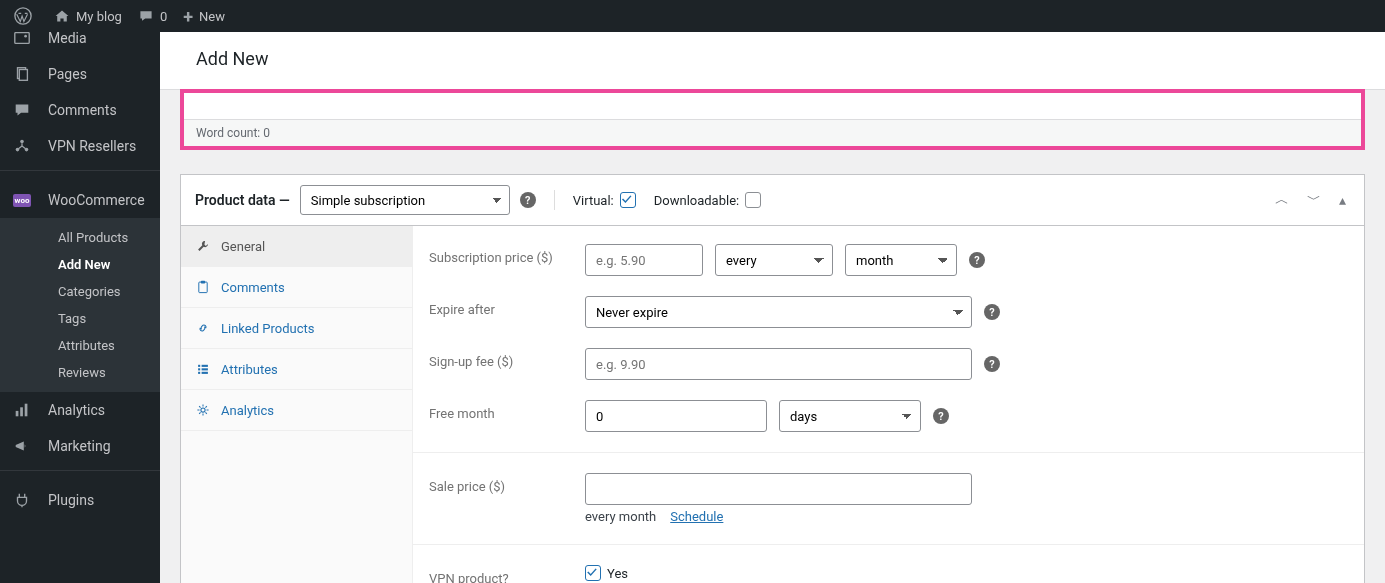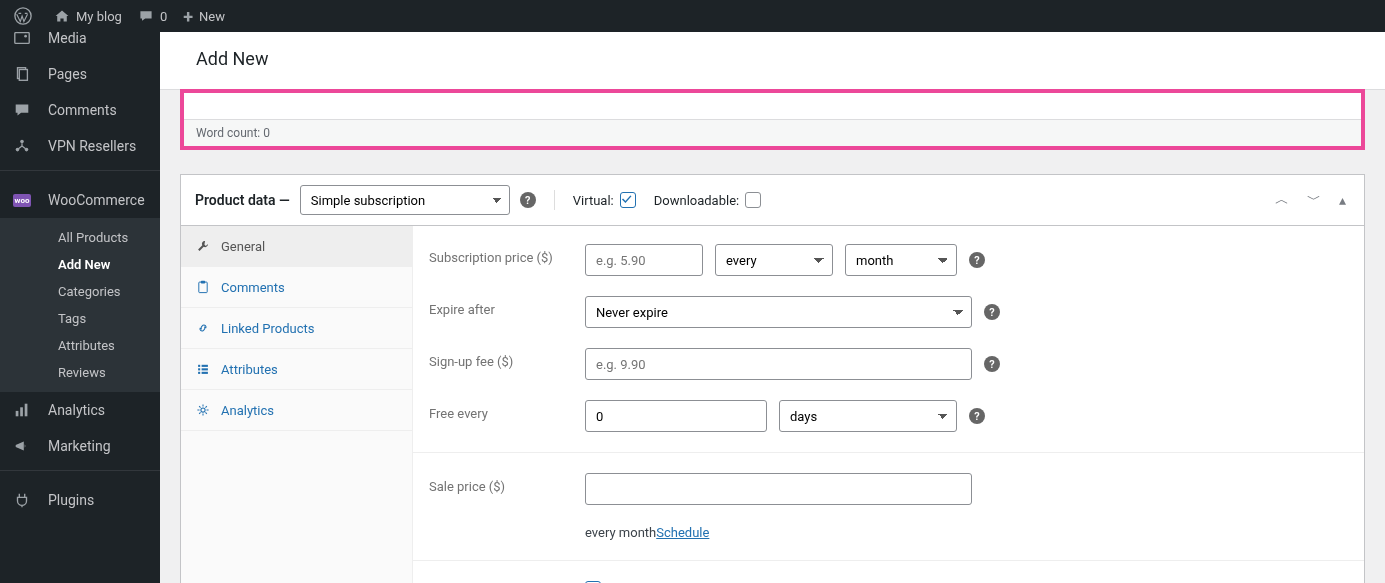--- a/index.html
+++ b/index.html
@@ -52,22 +52,22 @@
   .tab .t-icon { width:16px; height:16px; display:flex; align-items:center; justify-content:center; color:#2271b1; fill:#2271b1; }
   .tab.active { background:#eee; color:#555; }
   .tab.active .t-icon { color:#555; fill:#555; }
 
   .panel { flex:1; padding:18px 16px; }
   .field-row { display:flex; align-items:flex-start; margin-bottom:20px; }
   .field-label { width:156px; font-size:13px; color:#737373; padding-top:6px; }
   .field-controls { display:flex; align-items:center; gap:12px; flex-wrap:wrap; }
   input[type=text] { height:32px; border:1px solid #8c8f94; border-radius:3px; padding:0 10px; font-size:13px; background:#fff; }
   select.wc { height:32px; border:1px solid #8c8f94; border-radius:3px; padding:0 28px 0 10px; font-size:13px; background:#fff; appearance:none; -webkit-appearance:none; background-image: linear-gradient(45deg, transparent 50%, #555 50%), linear-gradient(-45deg, transparent 50%, #555 50%); background-position: right 13px center, right 8px center; background-size:5px 5px; background-repeat:no-repeat; }
-  .w-118 { width:118px; } .w-112 { width:112px; } .w-387 { width:387px; } .w-182 { width:182px; } .w-178 { width:178px; }
-  .hint-line { font-size:13px; color:#3c434a; display:flex; align-items:flex-end; margin-top:20px; }
+  .w-118 { width:118px; } .w-112 { width:112px; } .w-387 { width:387px; } .w-182 { width:182px; } .w-178 { width:142px; }
+  .hint-line { font-size:13px; color:#3c434a; display:flex; align-items:flex-end; gap:14px; margin-top:4px; }
   .link { color:#2271b1; text-decoration:underline; cursor:pointer; }
   .field-sep { border-top:1px solid #eee; margin: 8px -16px 20px -16px; }
 
   .woo-badge { background:#7f54b3; color:#fff; font-size:8px; font-weight:700; border-radius:2px; padding:2px 2px; letter-spacing:0; }
 </style>
 </head>
 <body>
 
 <div class="adminbar">
   <div class="item">
@@ -282,21 +282,21 @@
 
           <div class="field-row">
             <div class="field-label">Sign-up fee ($)</div>
             <div class="field-controls">
               <input type="text" class="w-387" placeholder="e.g. 9.90" style="">
               <span class="help-dot">?</span>
             </div>
           </div>
 
           <div class="field-row">
-            <div class="field-label">Free every</div>
+            <div class="field-label">Free month</div>
             <div class="field-controls">
               <input type="text" class="w-182" value="0" style="">
               <select class="wc w-178"><option>days</option></select>
               <span class="help-dot">?</span>
             </div>
           </div>
 
           <div class="field-sep"></div>
 
           <div class="field-row">

